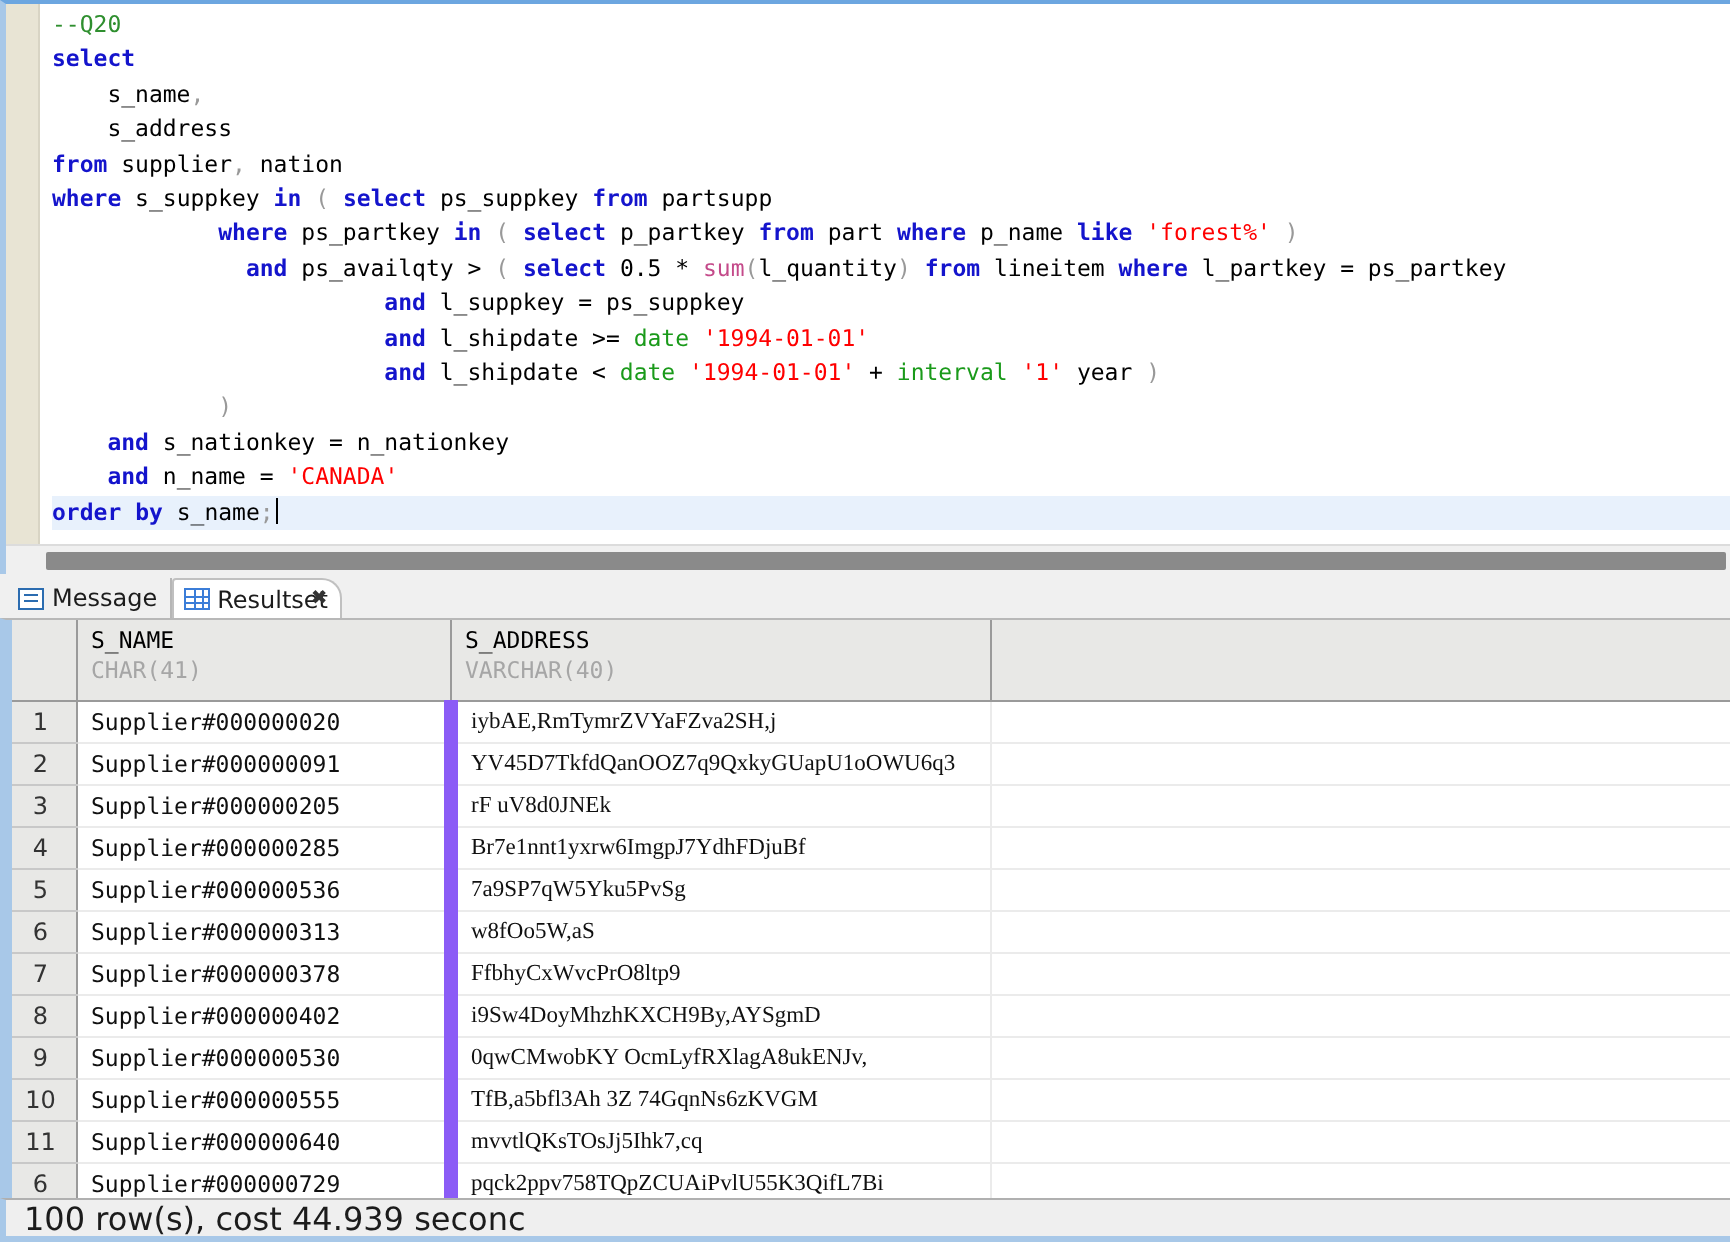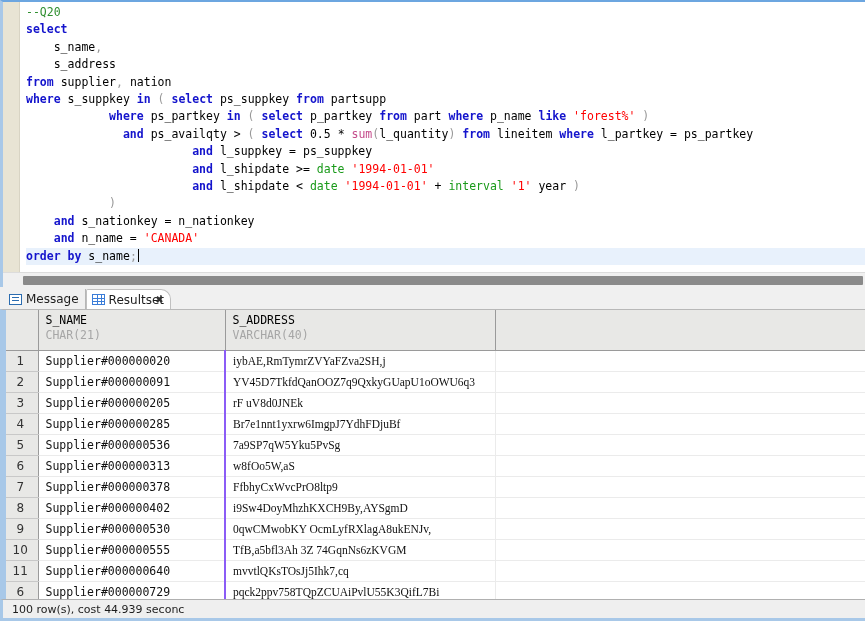--- a/index.html
+++ b/index.html
@@ -229,21 +229,21 @@
   tbody td.cell-num {
     background: #e8e8e6;
     text-align: center;
     padding: 0;
     border-right: 1px solid #9a9a9a;
     border-bottom: 1px solid #c8c8c8;
     color: #333;
     font-family: "DejaVu Sans", sans-serif;
     font-size: 12px;
   }
-  tbody td.cell-name { border-right: 2px solid #8b5cf6; }
+  tbody td.cell-name { border-right: 7px solid #8b5cf6; }
   tbody td.cell-addr { border-right: 1px solid #ebebeb; font-family: Liberation Serif, serif; }
   tbody td.cell-pad  { border-right: none; }
 
   
   .rownum-strip {
     position: absolute;
     left: 0; top: 0; bottom: 0;
     width: 3px;
     background: #a8c8e8;
     z-index: 5;
@@ -254,21 +254,21 @@
   .statusbar {
     flex: 0 0 22px;
     height: 22px;
     background: #efefef;
     border-top: 1px solid #b0b0b0;
     border-left: 3px solid #a8c8e8;
     border-bottom: 3px solid #a8c8e8;
     display: flex;
     align-items: center;
     padding-left: 9px;
-    font-size: 11px;
+    font-size: 16px;
     color: #1c1c1c;
   }
 </style>
 </head>
 <body>
 
 <div id="app">
 
   <div class="editor-pane">
     <div class="editor-body">
@@ -306,21 +306,21 @@
         <col class="c-num">
           <col class="c-name">
           <col class="c-addr">
           <col class="c-pad">
       </colgroup>
       <thead>
         <tr>
           <th class="h-num"></th>
           <th>
             <span class="hdr-name">S_NAME</span>
-            <span class="hdr-type">CHAR(21)</span>
+            <span class="hdr-type">CHAR(41)</span>
           </th>
           <th>
             <span class="hdr-name">S_ADDRESS</span>
             <span class="hdr-type">VARCHAR(40)</span>
           </th>
           <th class="h-pad"></th>
         </tr>
       </thead>
       <tbody>
           <tr>

